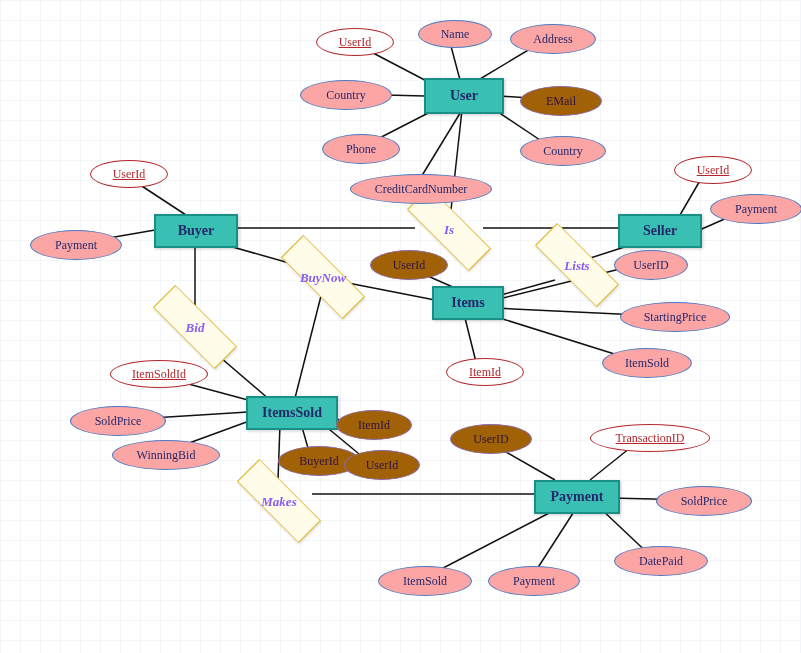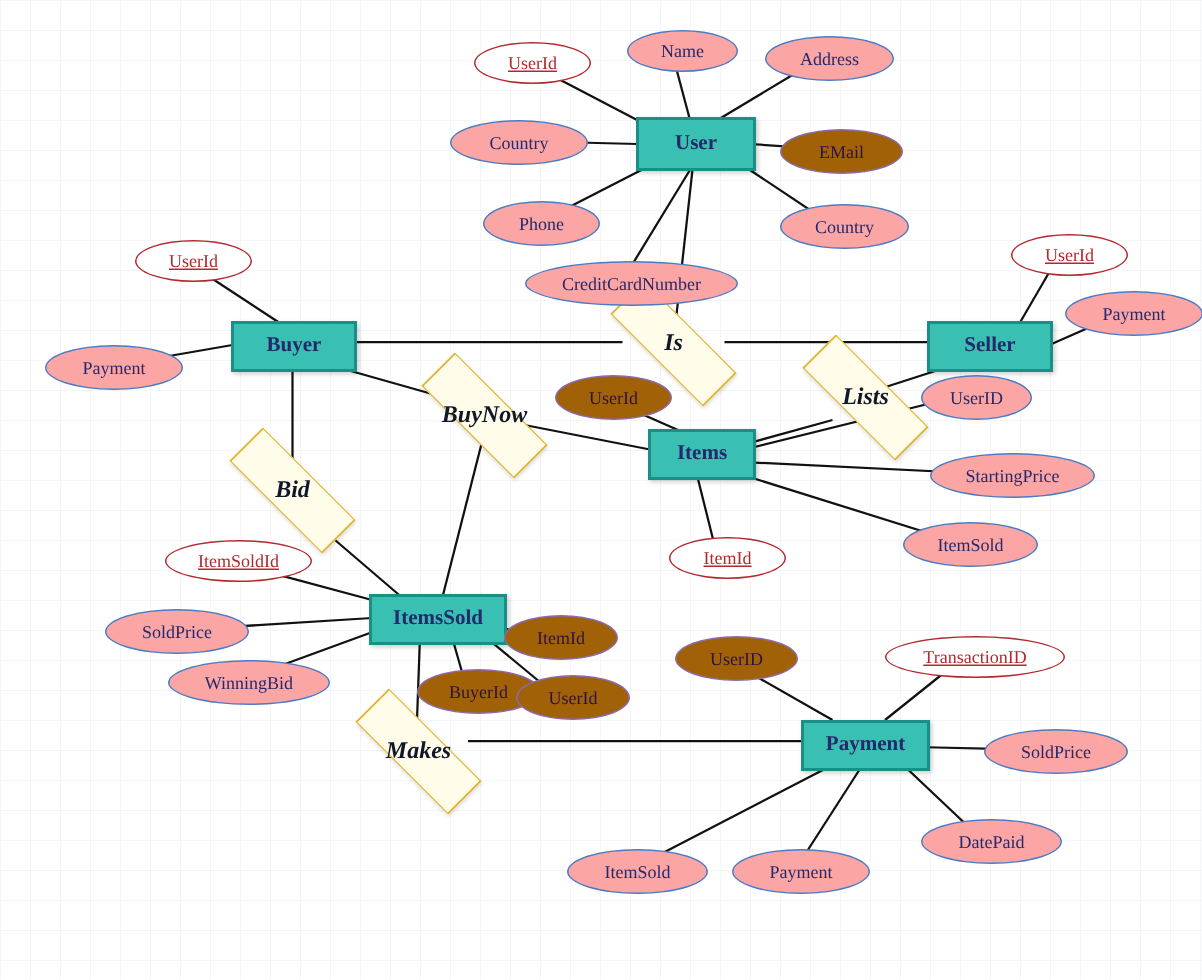--- a/index.html
+++ b/index.html
@@ -13,21 +13,21 @@
   .node{position:absolute;display:flex;align-items:center;justify-content:center;text-align:center;line-height:1}
   
   .entity{background:#39c0b3;border:2px solid #1a8f86;color:#24296b;font-size:14px;font-weight:600;box-shadow:1px 1px 3px rgba(0,0,0,.2)}
   
   .attr{border-radius:50%;background:#fca5a5;border:1px solid #4a7bc4;color:#24296b;font-size:12px;padding:0 6px}
   .attr.pk{background:#fff;border:1.5px solid #b3282d;color:#b3282d;text-decoration:underline}
   .attr.purple{background:#a16207;border:1px solid #8a6bb0;color:#2d1145}
   
   .rel{width:70px;height:42px}
   .rel .dia{position:absolute;inset:0;background:#fffde9;border:1.5px solid #e0b52e;transform:rotate(45deg) scaleX(1.25) scaleY(.75);box-shadow:1px 1px 3px rgba(0,0,0,.15)}
-  .rel span{position:relative;font-style:italic;font-weight:600;color:#0f172a;font-size:16px}
+  .rel span{position:relative;font-style:italic;font-weight:600;color:#8b5cf6;font-size:13px}
   line{stroke:#111;stroke-width:1.5}
 </style>
 </head>
 <body>
 
 <div class="grid"></div>
 
 <svg width="801" height="653">
 
   <line x1="440" y1="88" x2="352" y2="42"></line>

